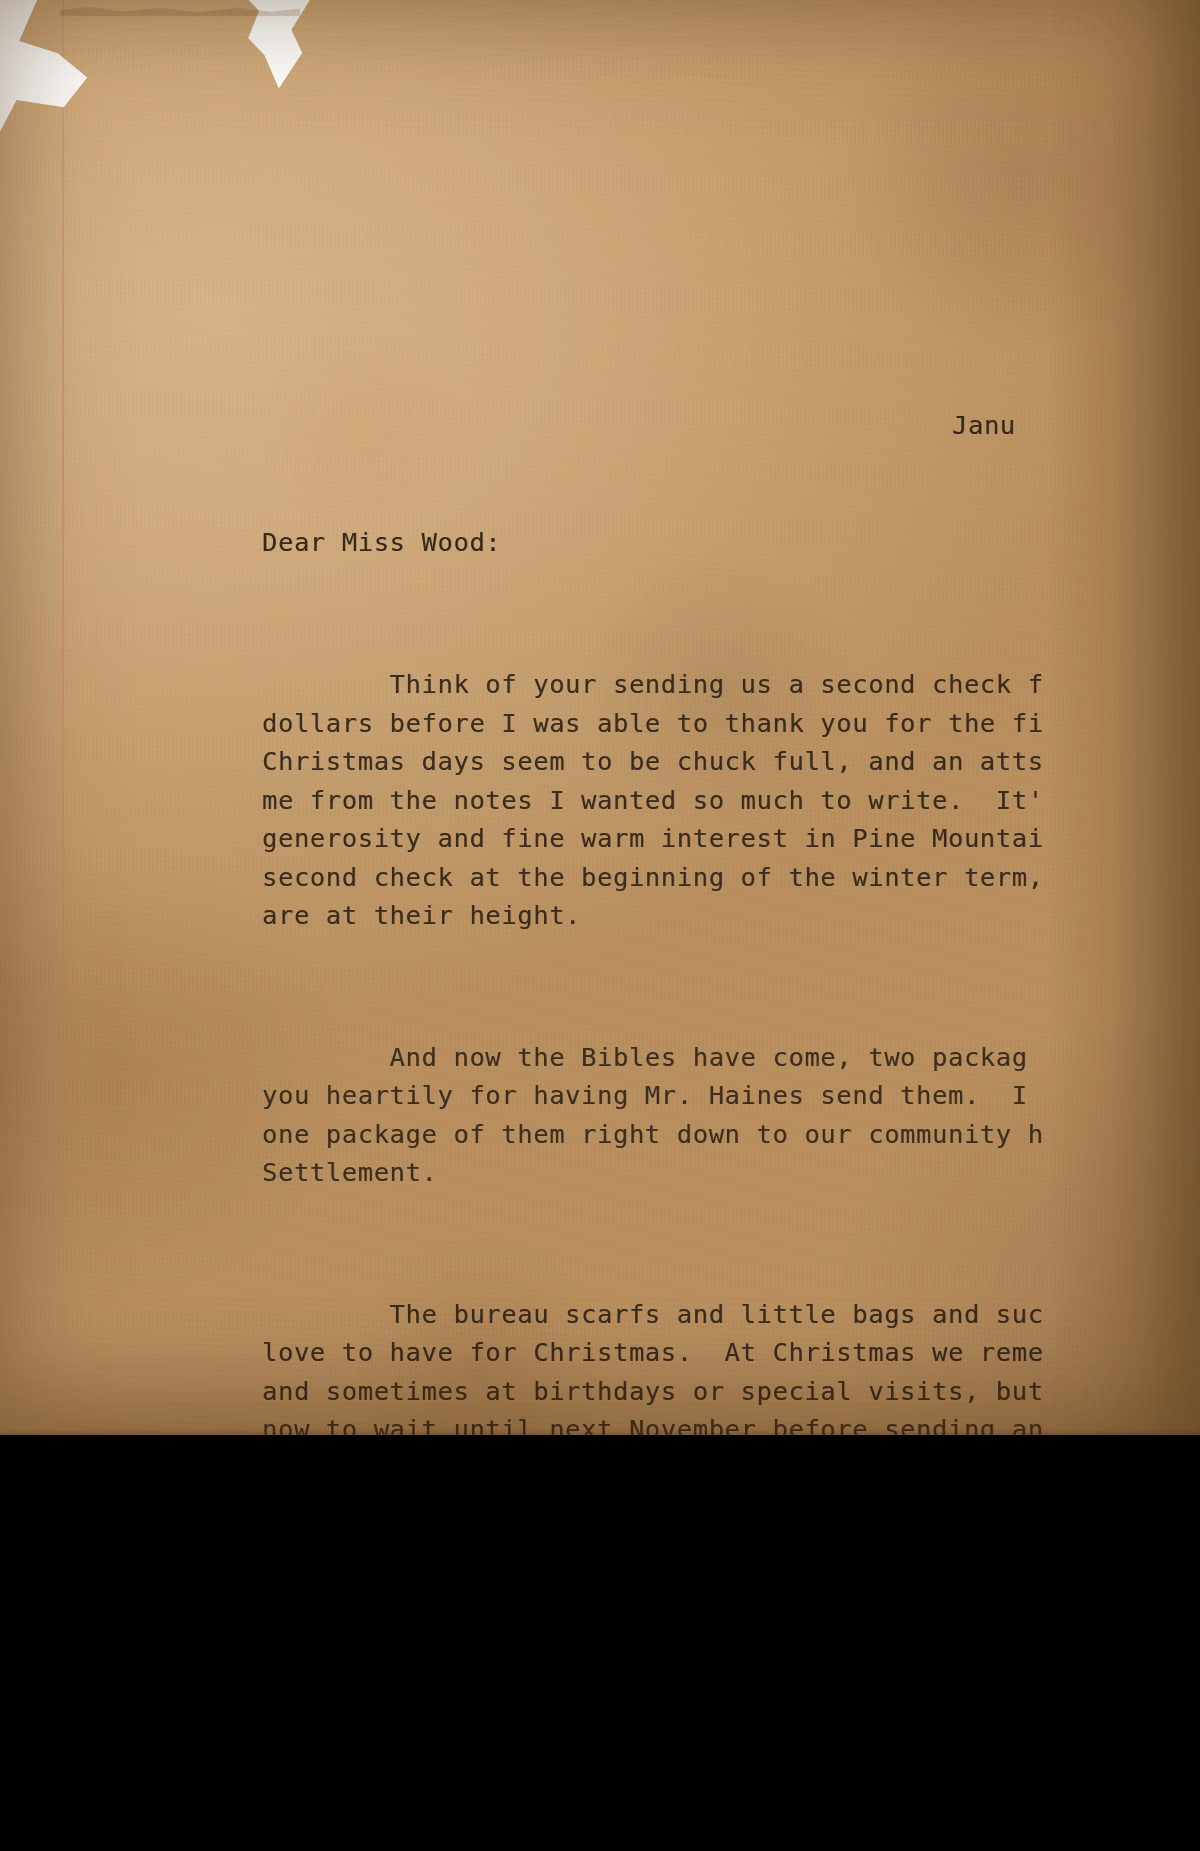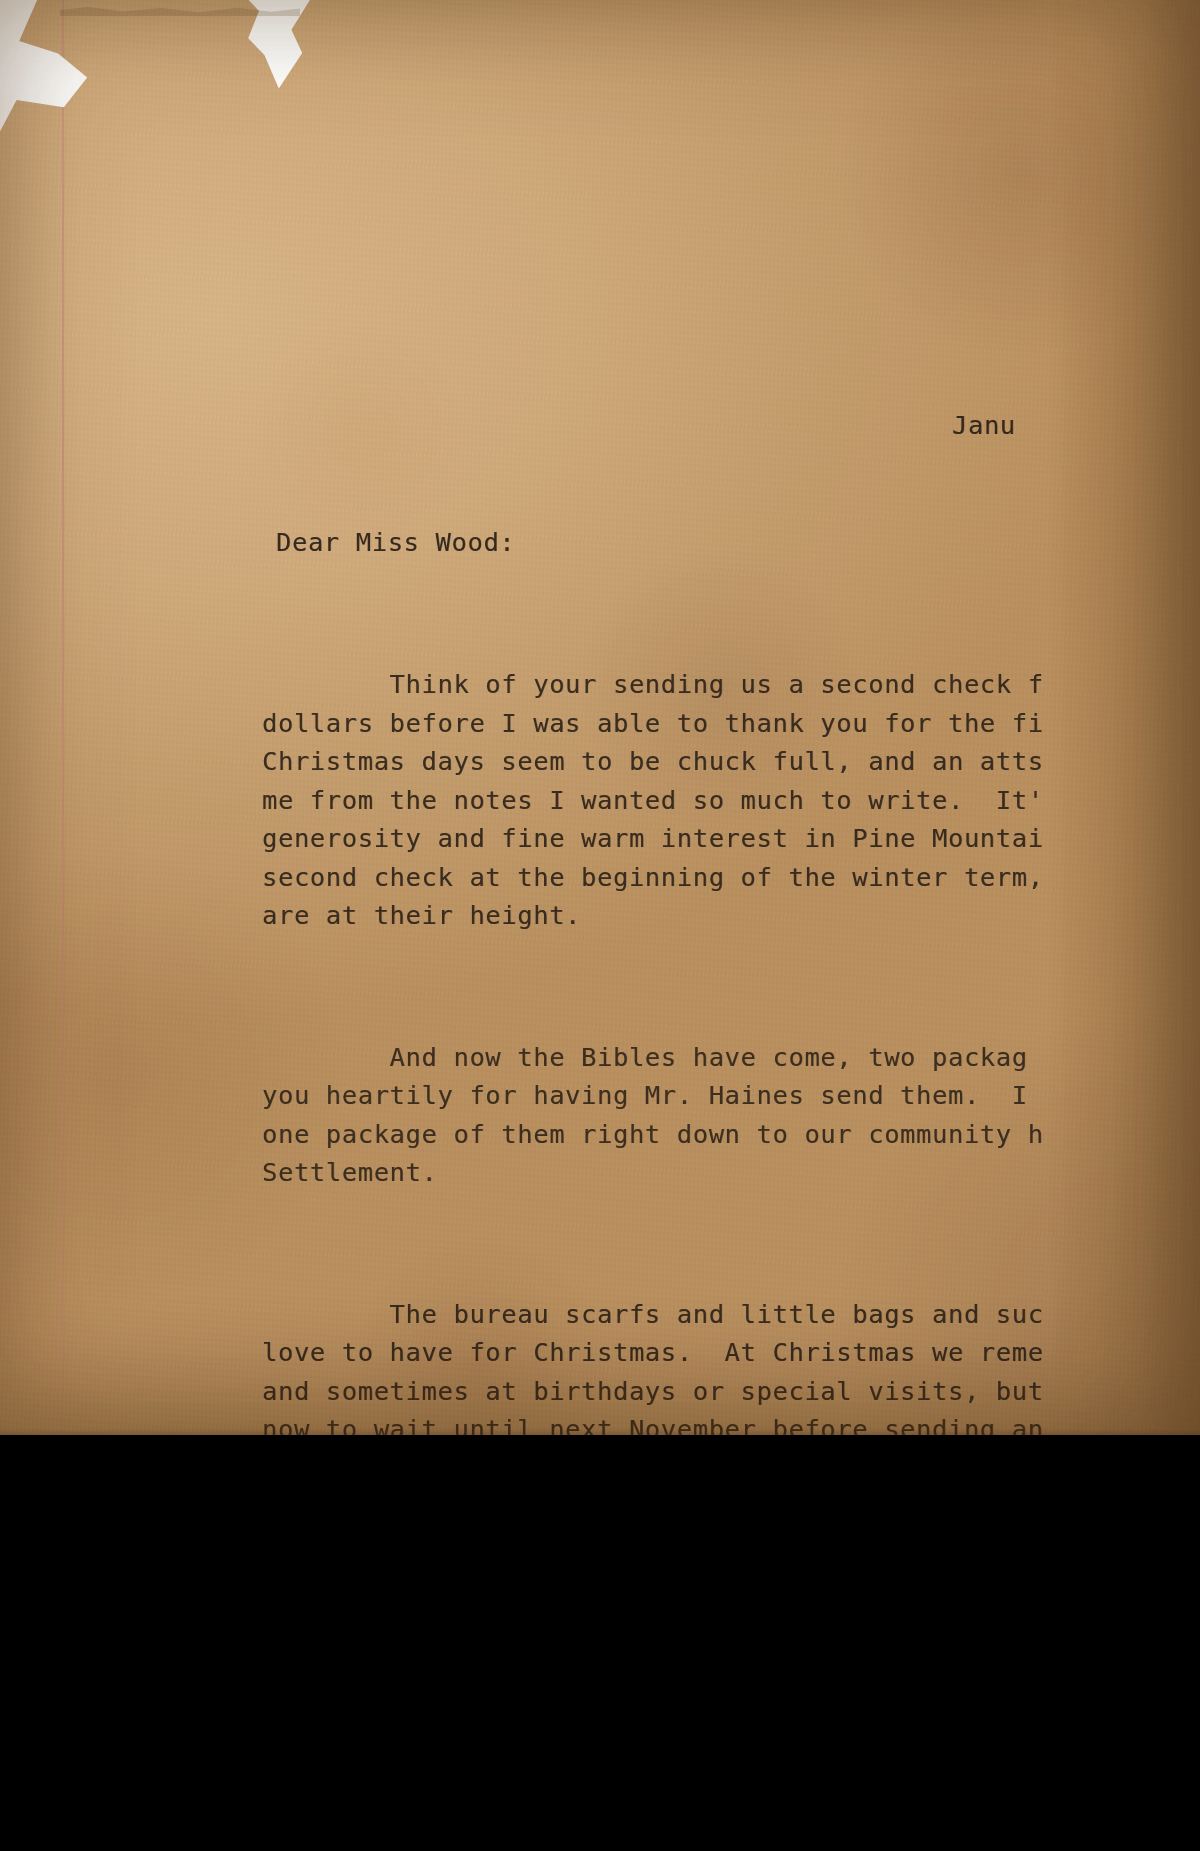--- a/index.html
+++ b/index.html
@@ -99,21 +99,21 @@
     opacity: 0.93;
   }
   .datum {
     position: absolute;
     left: 952px;
     top: 406px;
     white-space: pre;
   }
   .salutation {
     position: absolute;
-    left: 276px;
+    left: 262px;
     top: 523px;
     white-space: pre;
   }
   .body-block {
     position: absolute;
     left: 262px;
     top: 588px;
     width: 960px;
   }
   .para {

